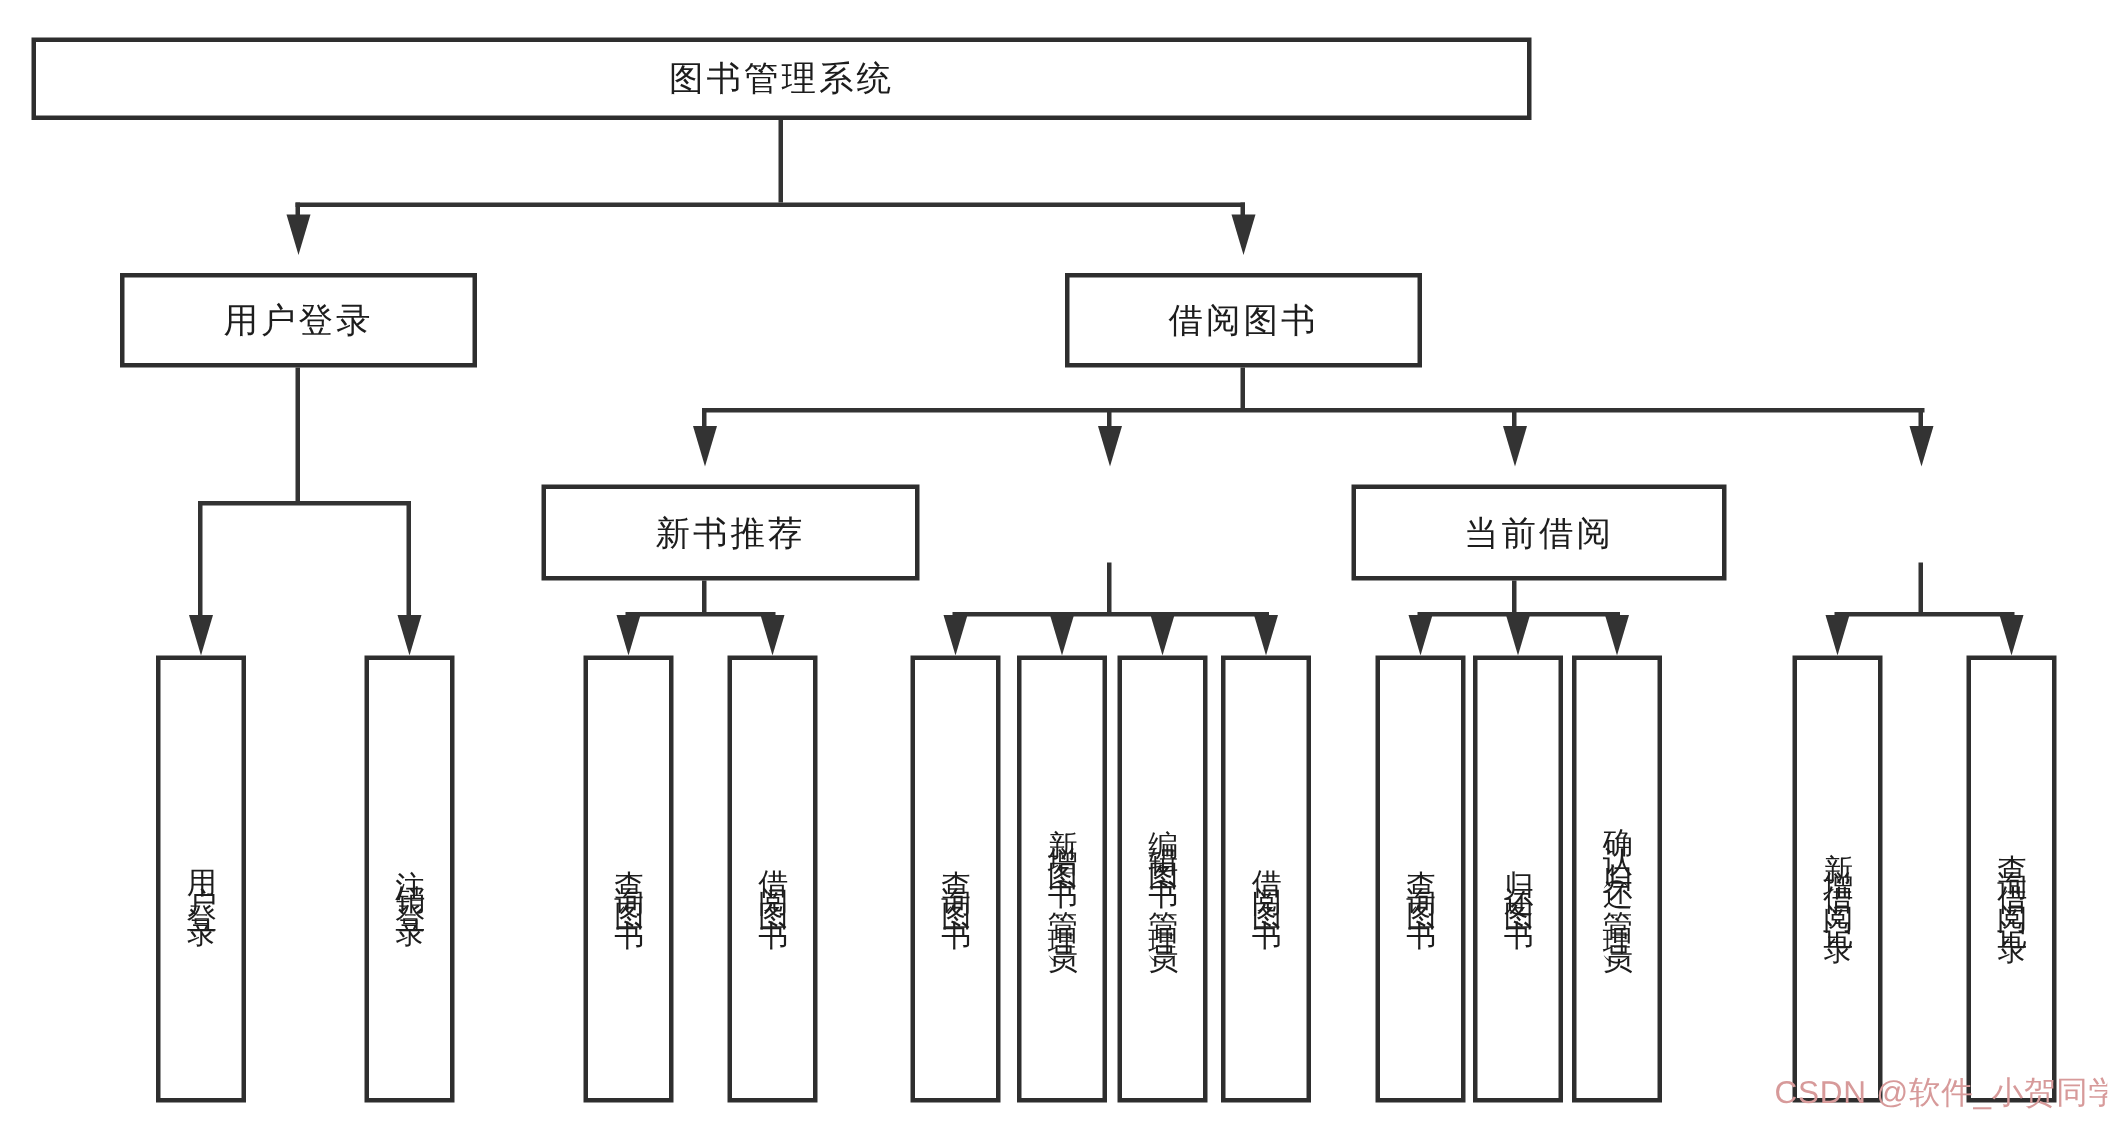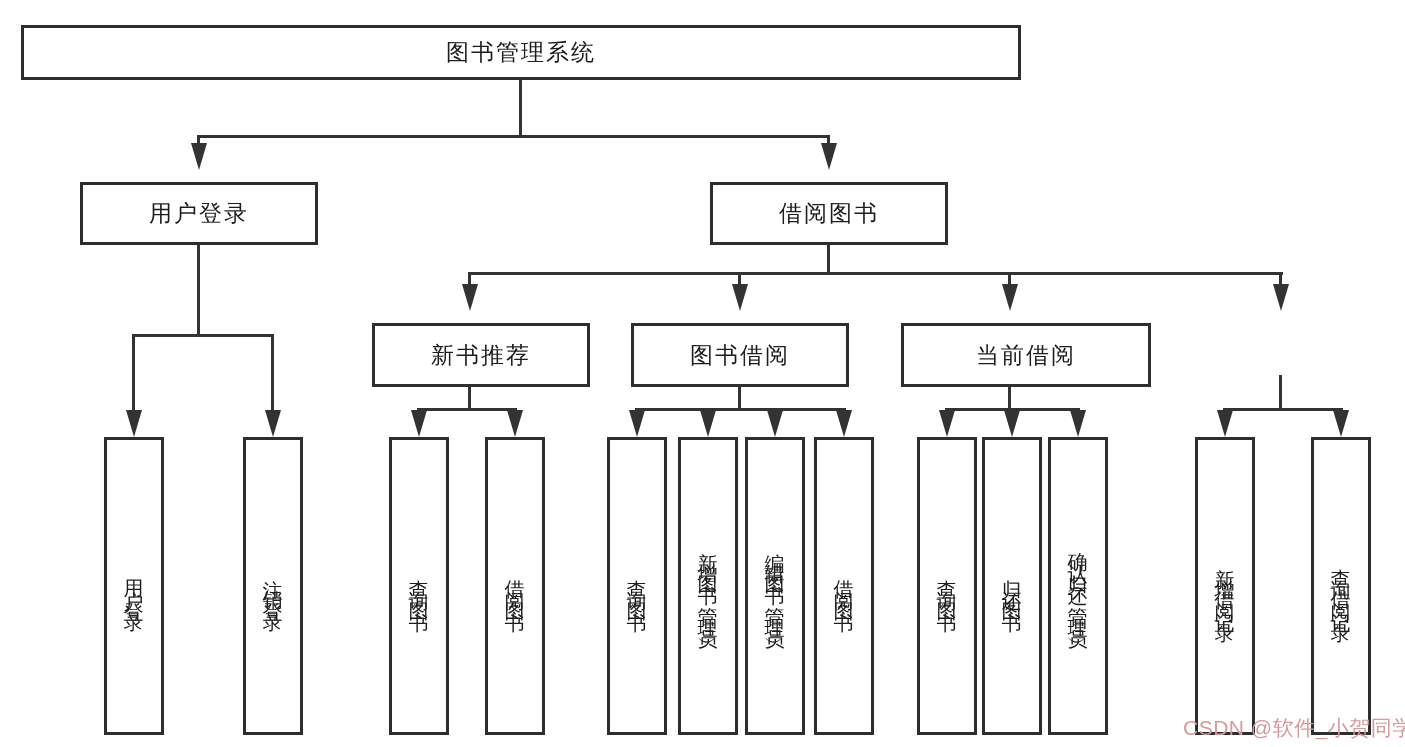--- a/index.html
+++ b/index.html
@@ -69,22 +69,21 @@
 </head>
 <body>
 
 <div id="stage">
 
   <div class="node h" style="left:21px;top:13px;width:1000px;height:55px">图书管理系统</div>
 
   <div class="node h" style="left:80px;top:170px;width:238px;height:63px">用户登录</div>
   <div class="node h" style="left:710px;top:170px;width:238px;height:63px">借阅图书</div>
 
-  <div class="node h" style="left:372px;top:311px;width:218px;height:64px">新书推荐</div>
-  <div class="node h" style="left:631px;top:311px;width:218px;height:64px">图书借阅</div>
+  <div class="node h" style="left:361px;top:311px;width:252px;height:64px">新书推荐</div>
   <div class="node h" style="left:901px;top:311px;width:250px;height:64px">当前借阅</div>
 
   <div class="node v" style="left:104px;top:437px;width:60px;height:298px">用户登录</div>
   <div class="node v" style="left:243px;top:437px;width:60px;height:298px">注销登录</div>
 
   <div class="node v" style="left:389px;top:437px;width:60px;height:298px">查询图书</div>
   <div class="node v" style="left:485px;top:437px;width:60px;height:298px">借阅图书</div>
 
   <div class="node v" style="left:607px;top:437px;width:60px;height:298px">查询图书</div>
   <div class="node v" style="left:678px;top:437px;width:60px;height:298px">新增图书（管理员）</div>

